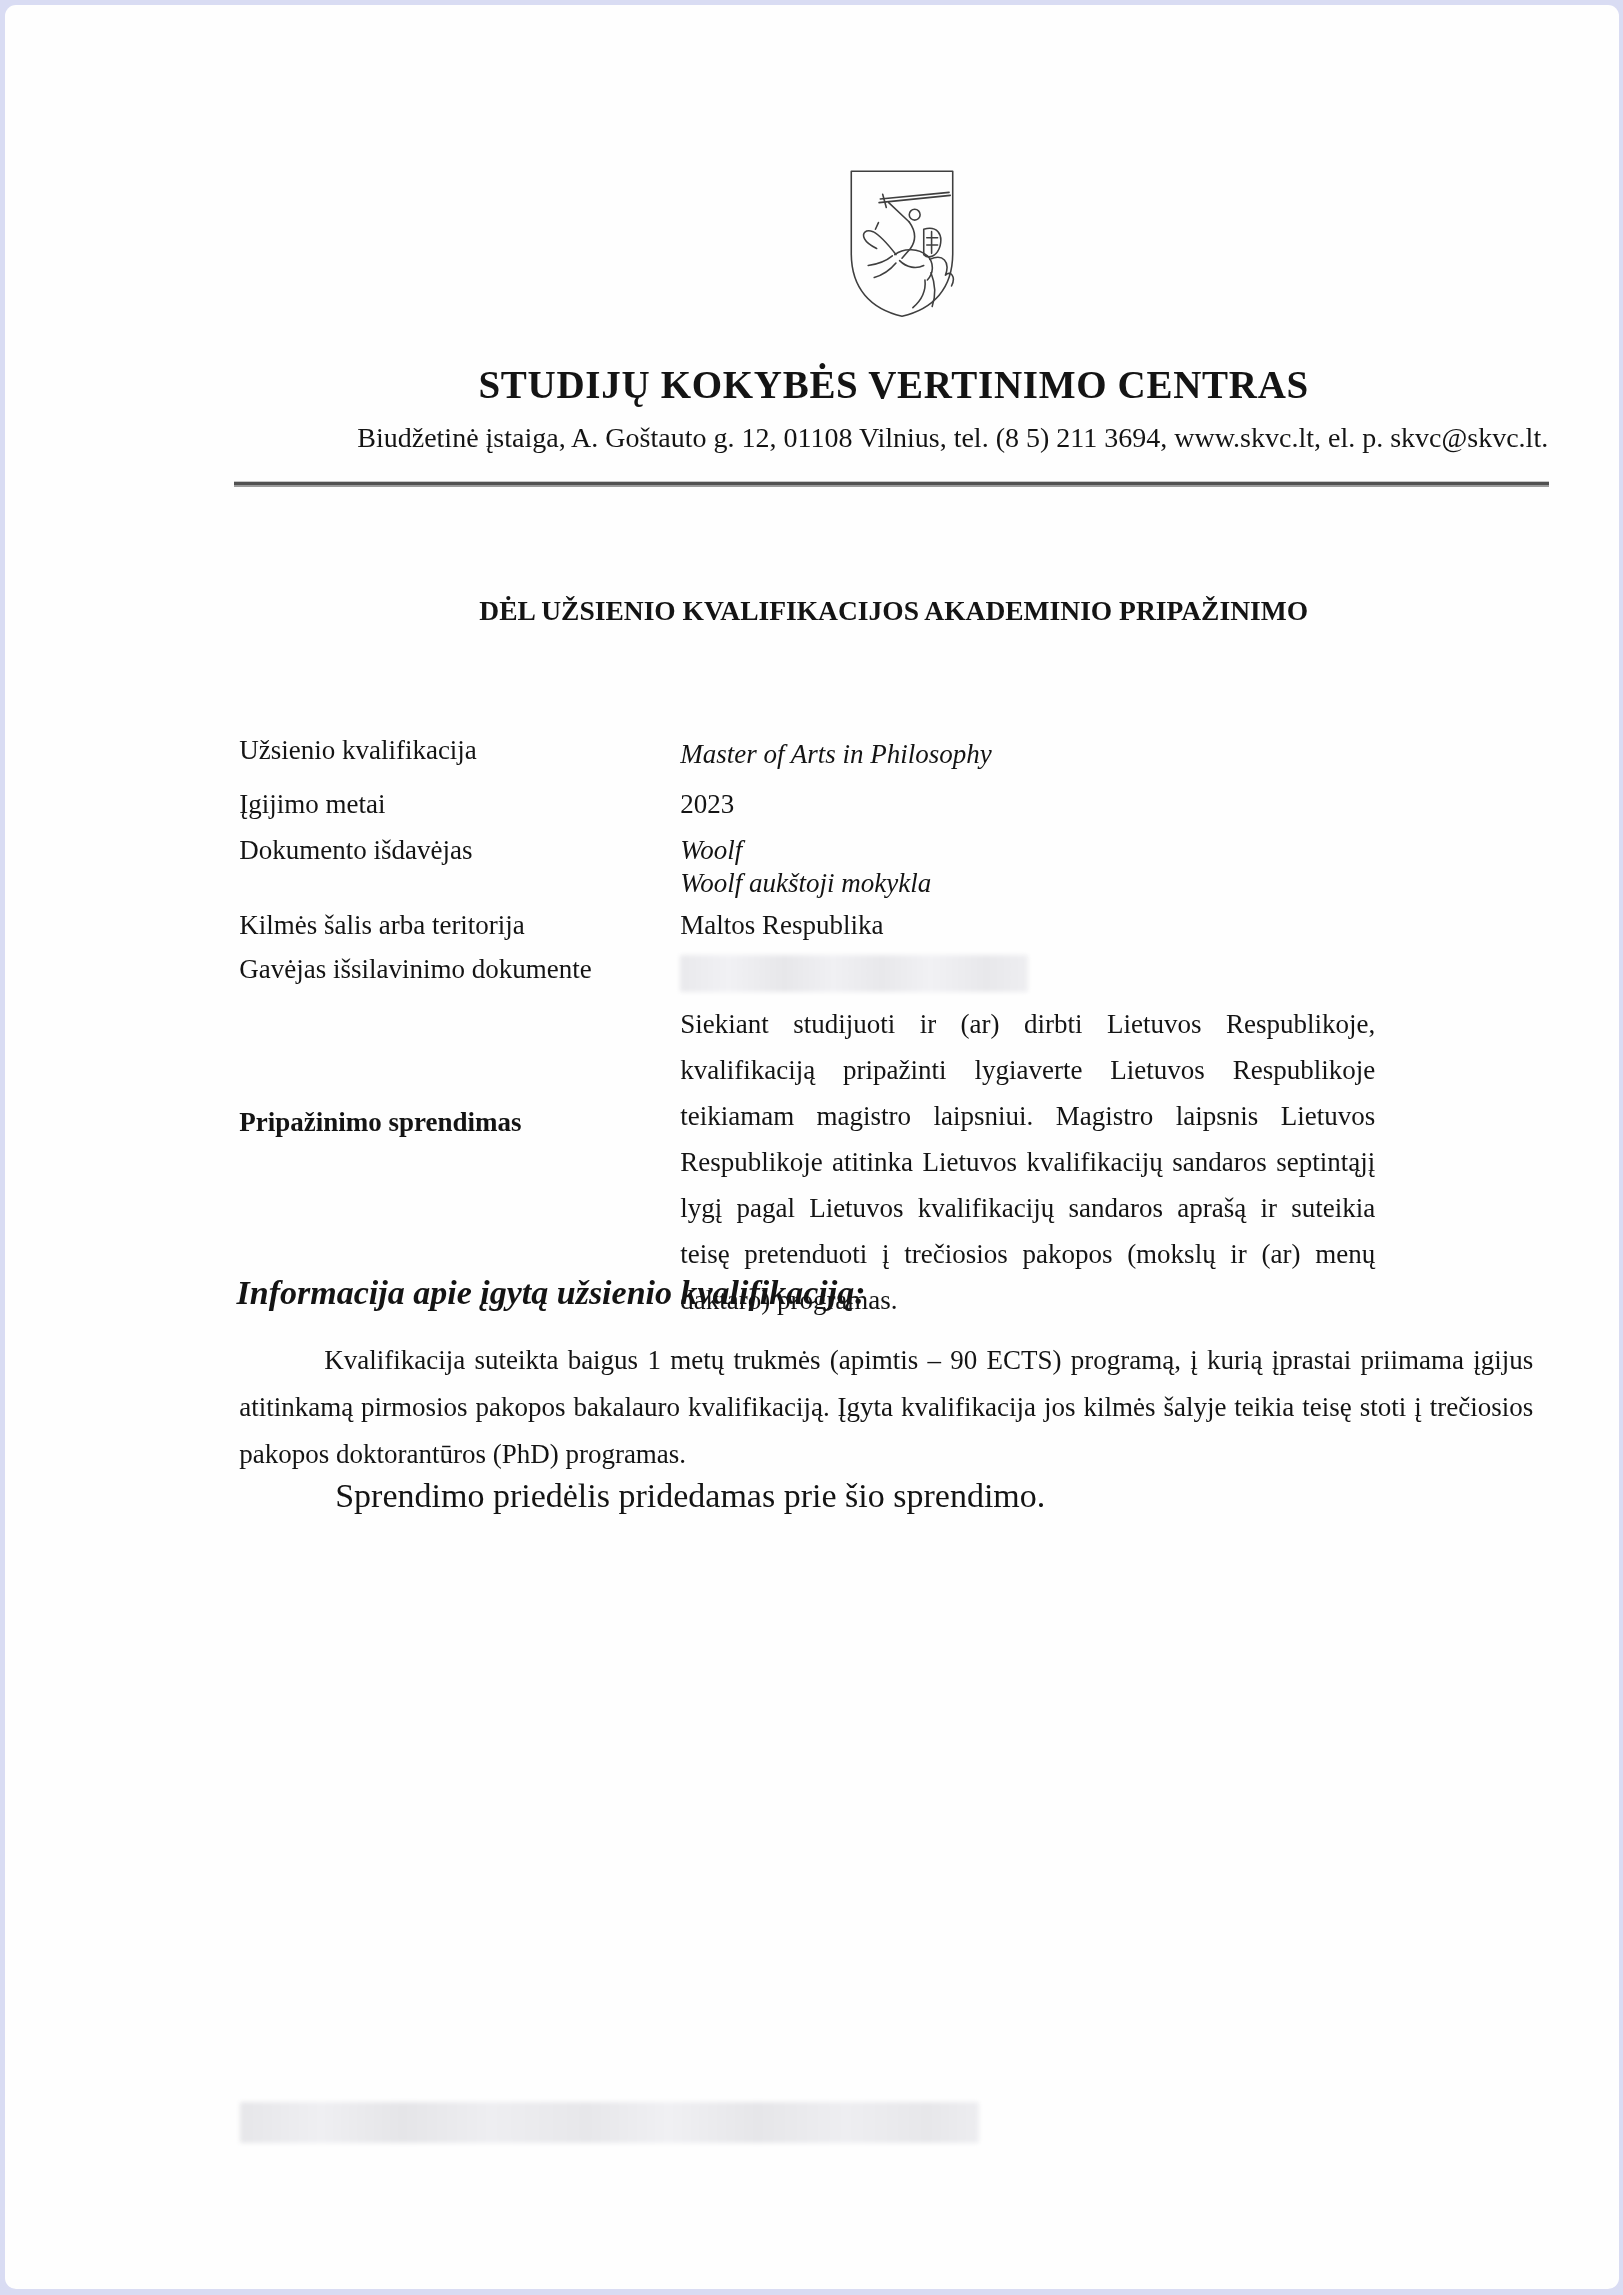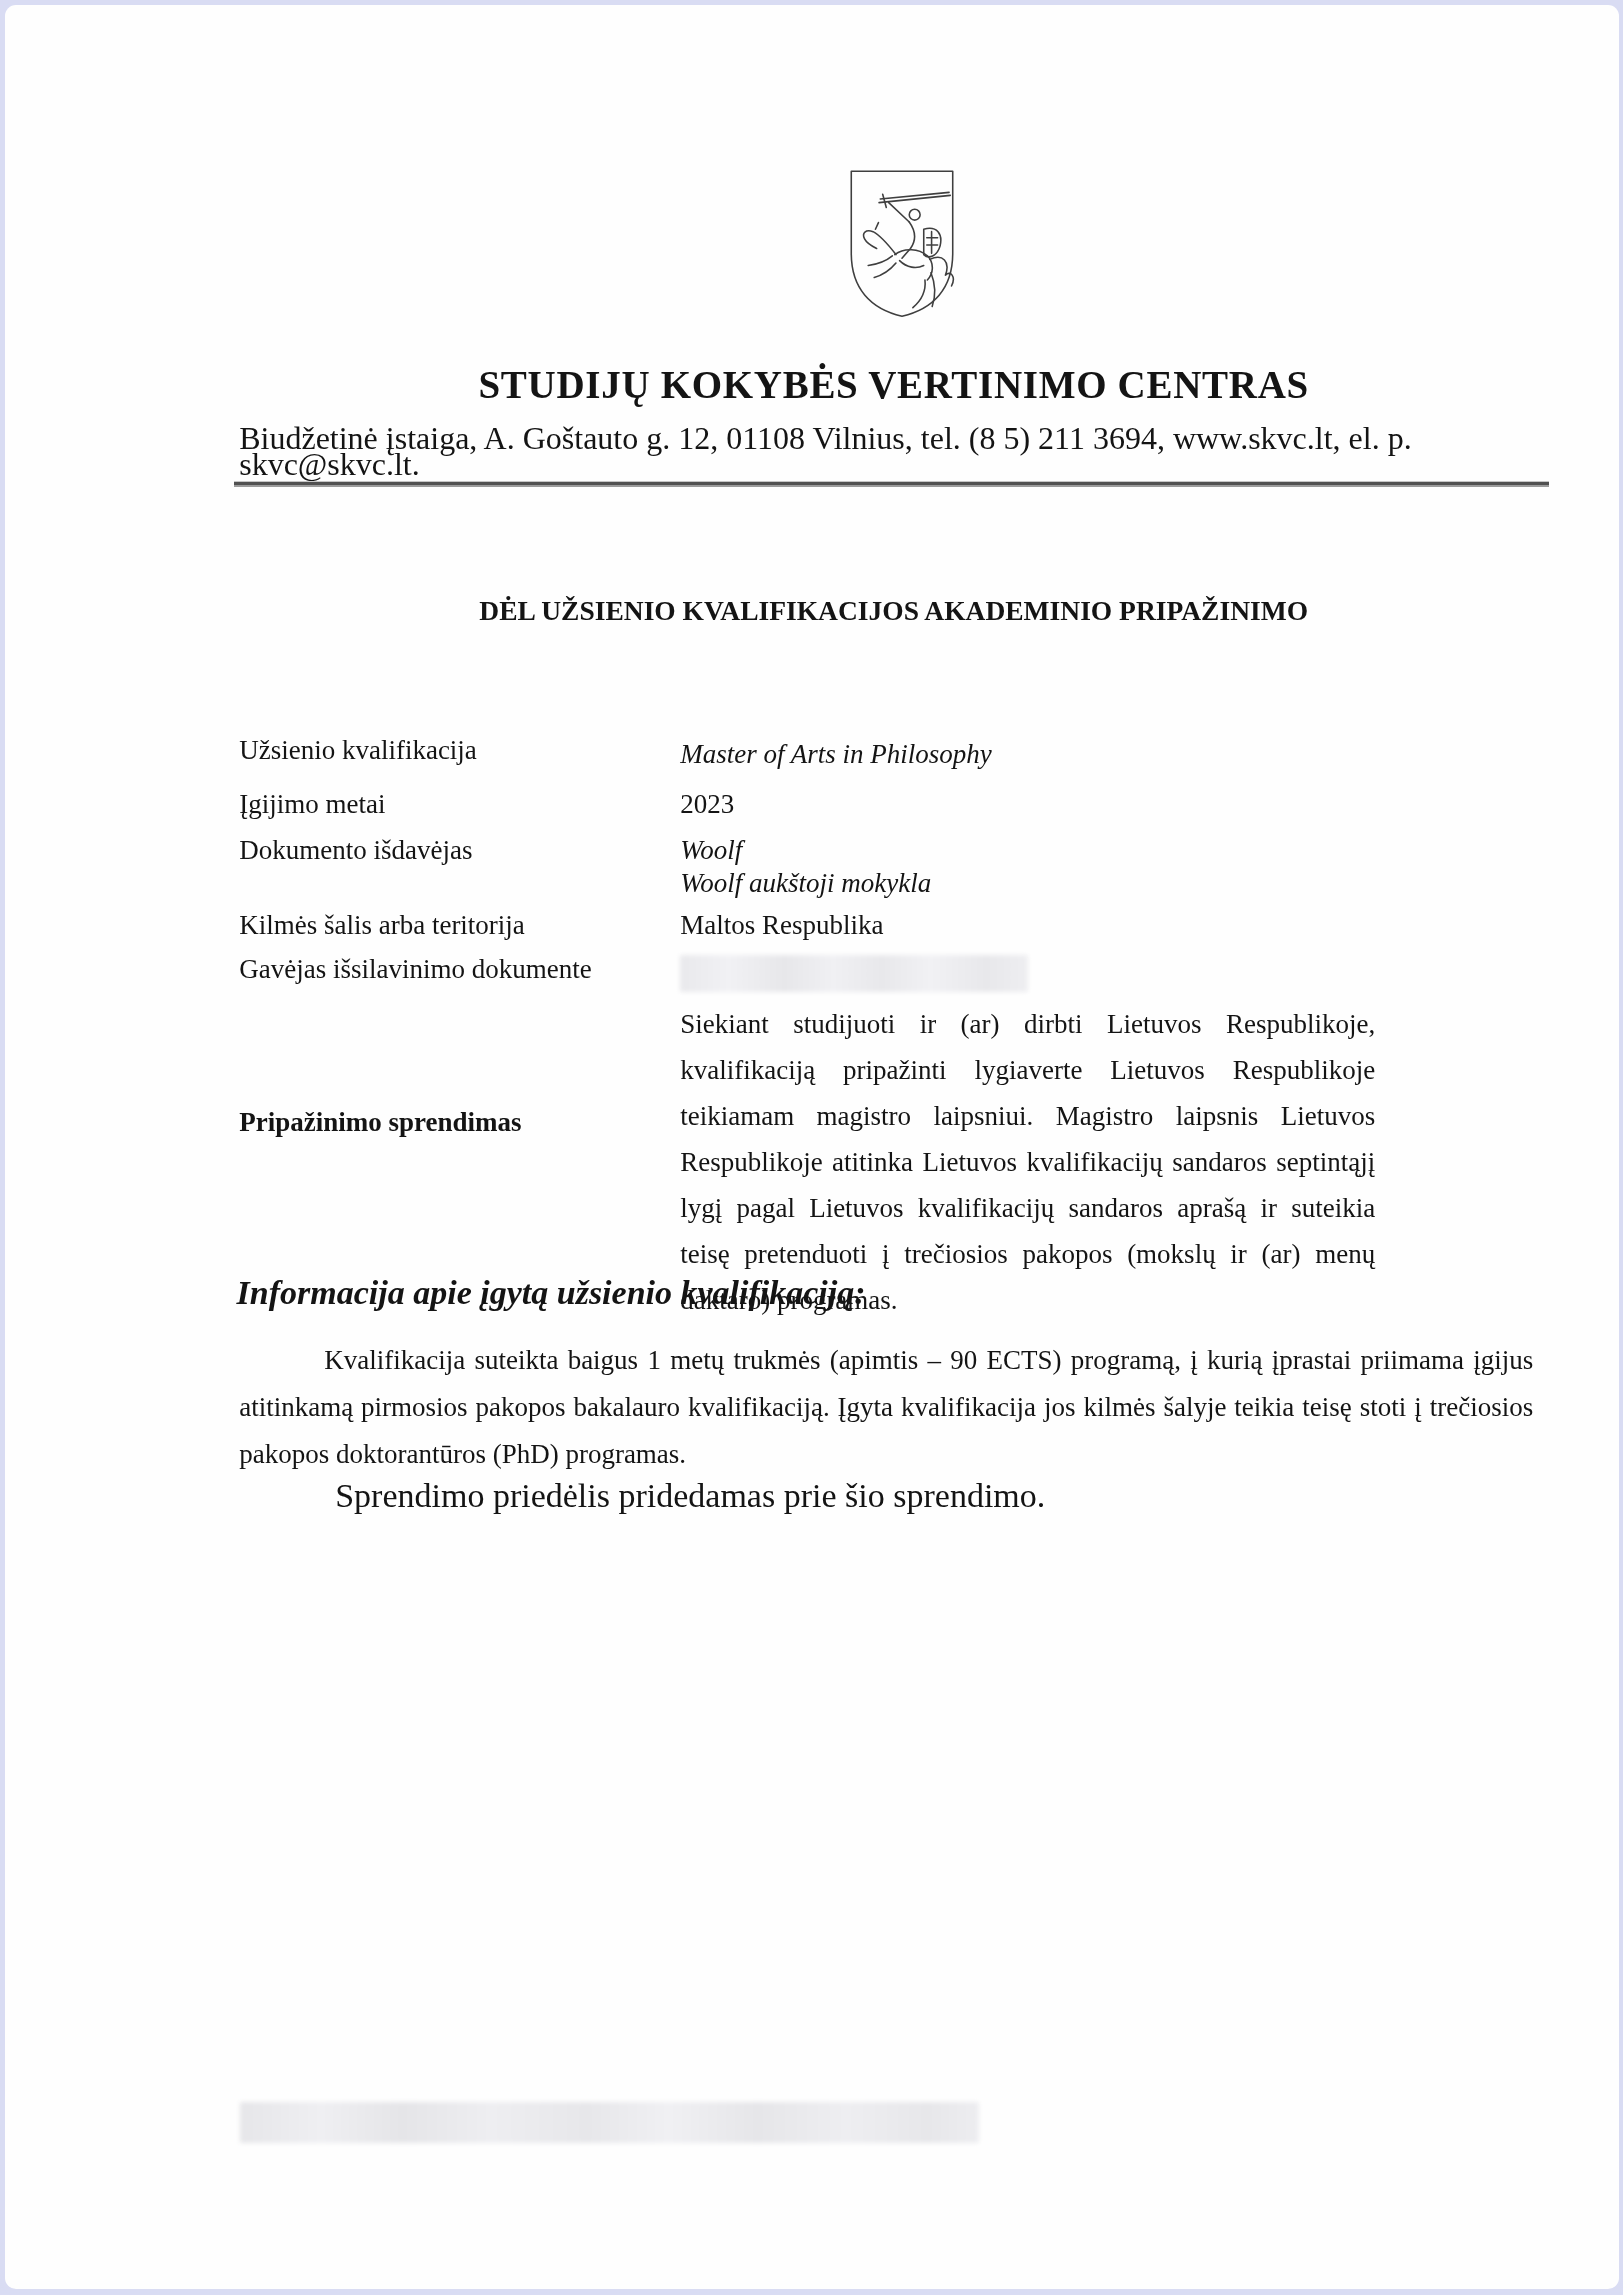--- a/index.html
+++ b/index.html
@@ -18,22 +18,22 @@
     position:absolute;left:234px;top:0;width:1309px;height:2295px;
   }
   .abs{position:absolute;}
   
   .emblem{left:601px;top:159px;width:124px;height:157px;}
   .org-name{
     left:0;top:357px;width:1309px;text-align:center;
     font-size:39px;font-weight:bold;letter-spacing:0.7px;white-space:nowrap;
   }
   .org-info{
-    left:0;top:420px;width:1309px;text-align:left;
-    font-size:32px;line-height:26px;
+    left:0;top:420px;width:1309px;text-align:right;
+    font-size:28px;line-height:26px;
   }
   .rule{
     left:-5.2px;top:476px;width:1315px;height:5.9px;
     background:linear-gradient(180deg,#c6c6c6 0 1.3px,#515151 1.3px 3.9px,#9b9b9b 3.9px 5.9px);
   }
   
   .doc-heading{
     left:0;top:589px;width:1309px;text-align:center;
     font-size:27.5px;font-weight:bold;line-height:33px;
   }

